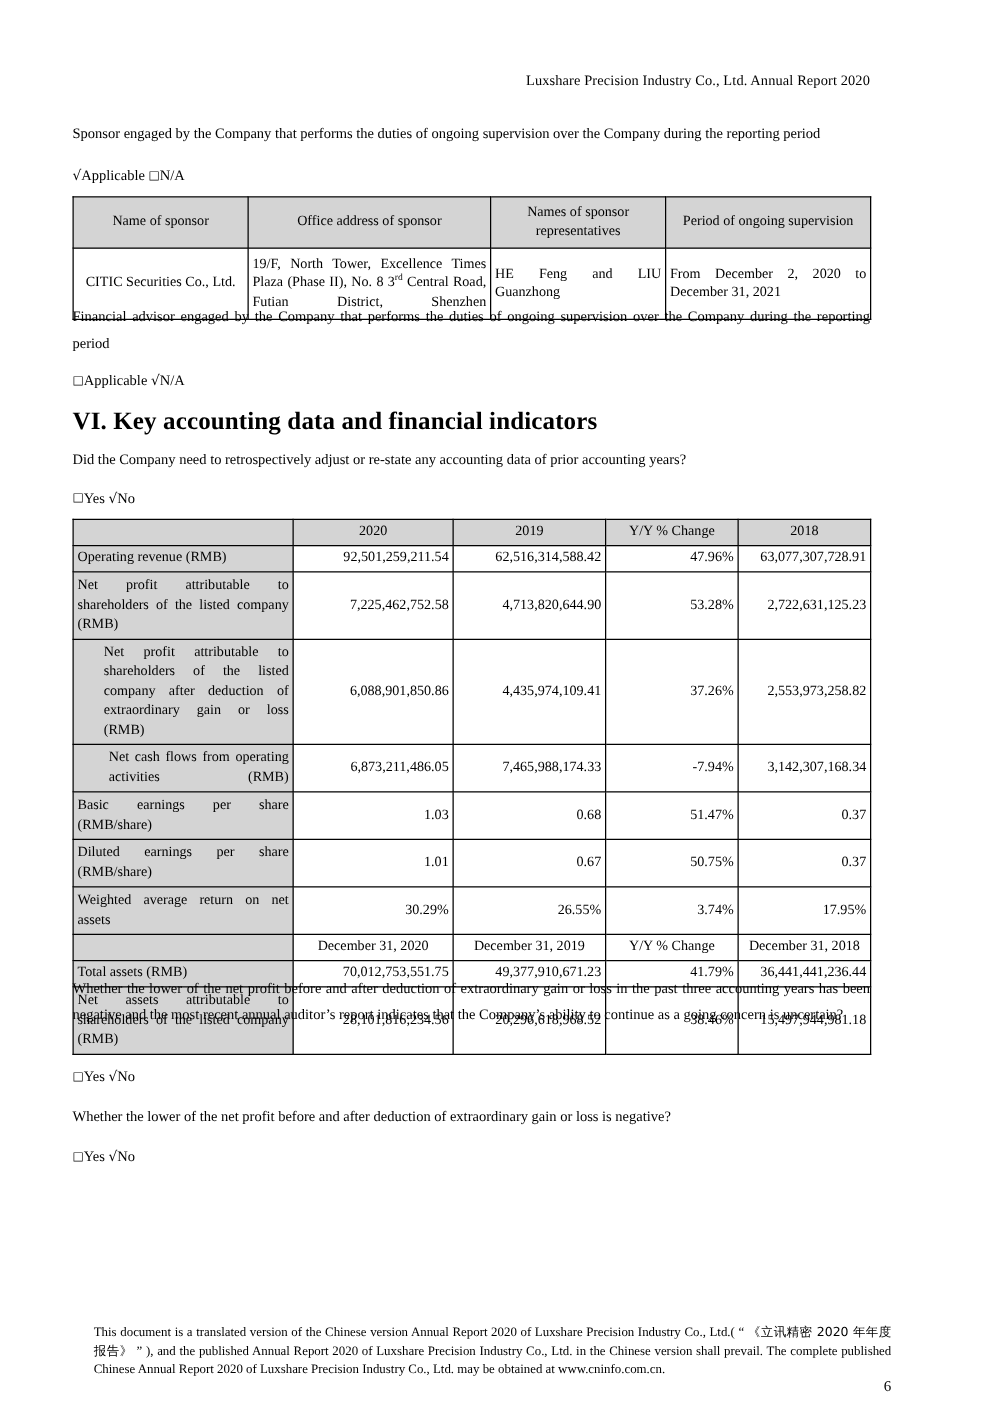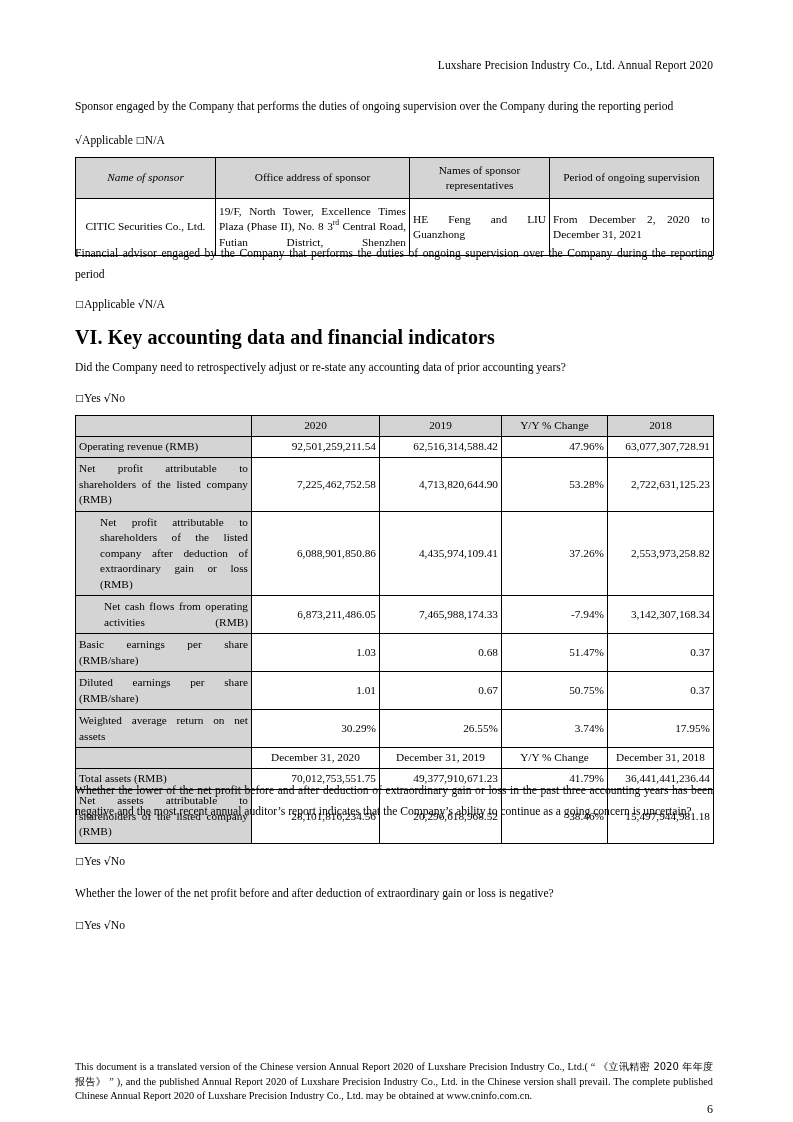--- a/index.html
+++ b/index.html
@@ -17,29 +17,29 @@
     overflow: hidden;
   }
   .page {
     position: relative;
     width: 793px;
     height: 1122px;
     box-sizing: border-box;
   }
   .content {
     position: absolute;
-    left: 75px;
+    left: 58px;
     top: 0;
     width: 638px;
   }
 
   
   .running-header {
     position: absolute;
-    left: 75px;
+    left: 58px;
     top: 58px;
     width: 638px;
     text-align: right;
     font-size: 11.5px;
     line-height: 14px;
     letter-spacing: 0.1px;
   }
 
   
   .para {
@@ -135,21 +135,21 @@
   <div class="content" style="top:157px;">
     <table class="doc">
       <colgroup>
         <col style="width:140px">
         <col style="width:194px">
         <col style="width:140px">
         <col style="width:164px">
       </colgroup>
       <tbody>
       <tr>
-        <td class="shade ctr" style="height:36px;font-style:italic;">Name of sponsor</td>
+        <td class="shade ctr" style="height:36px;">Name of sponsor</td>
         <td class="shade ctr">Office address of sponsor</td>
         <td class="shade ctr">Names of sponsor representatives</td>
         <td class="shade ctr">Period of ongoing supervision</td>
       </tr>
       <tr>
         <td class="ctr" style="height:52px;">CITIC Securities Co., Ltd.</td>
         <td class="just vtop"><span>19/F, North Tower, Excellence Times Plaza (Phase II), No. 8 3</span><sup>rd</sup><span> Central Road, Futian District, Shenzhen</span></td>
         <td class="just-last-left vtop">HE Feng and LIU Guanzhong</td>
         <td class="just-last-left vtop">From December 2, 2020 to December 31, 2021</td>
       </tr>

